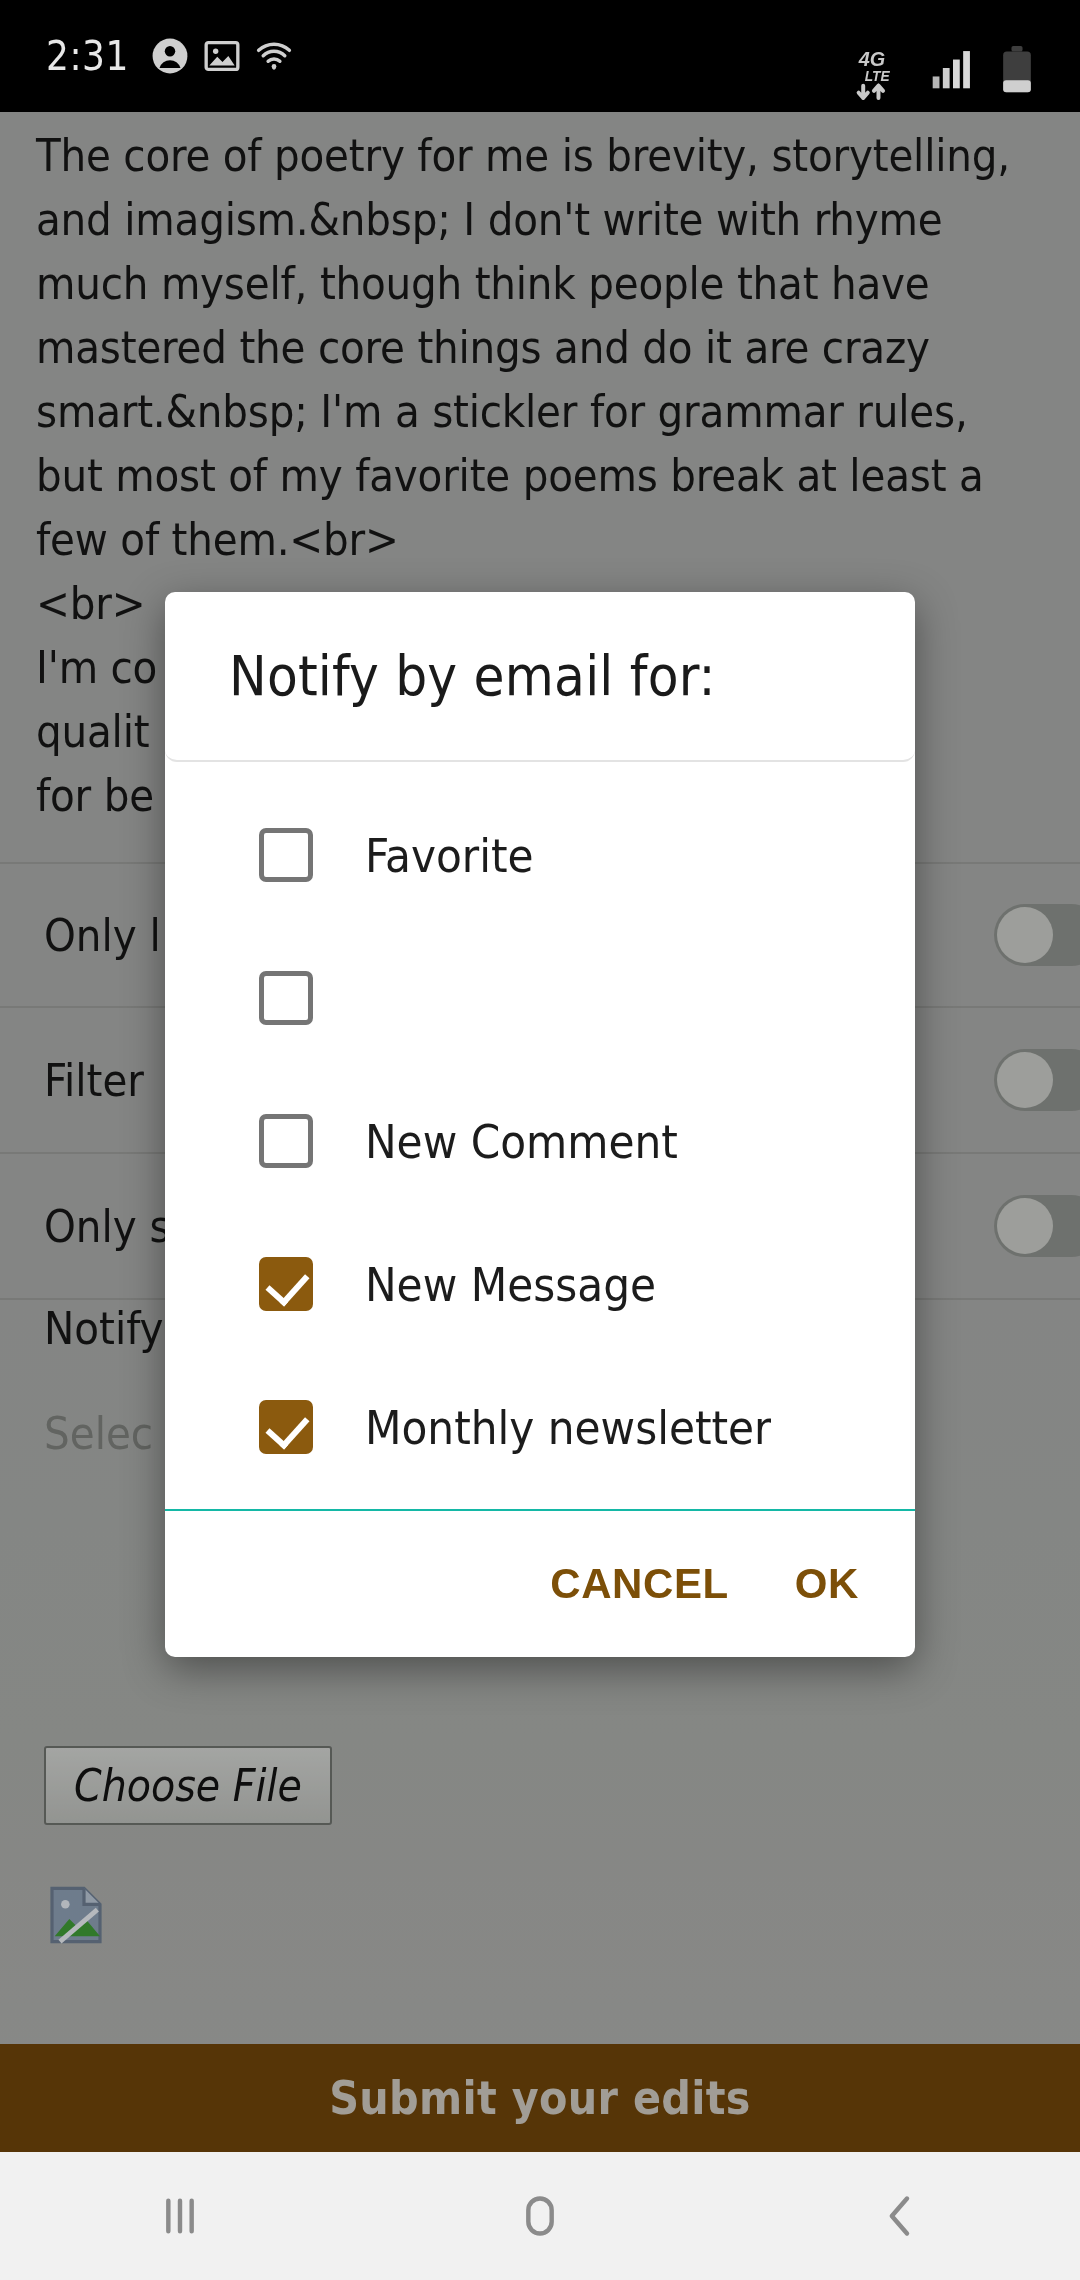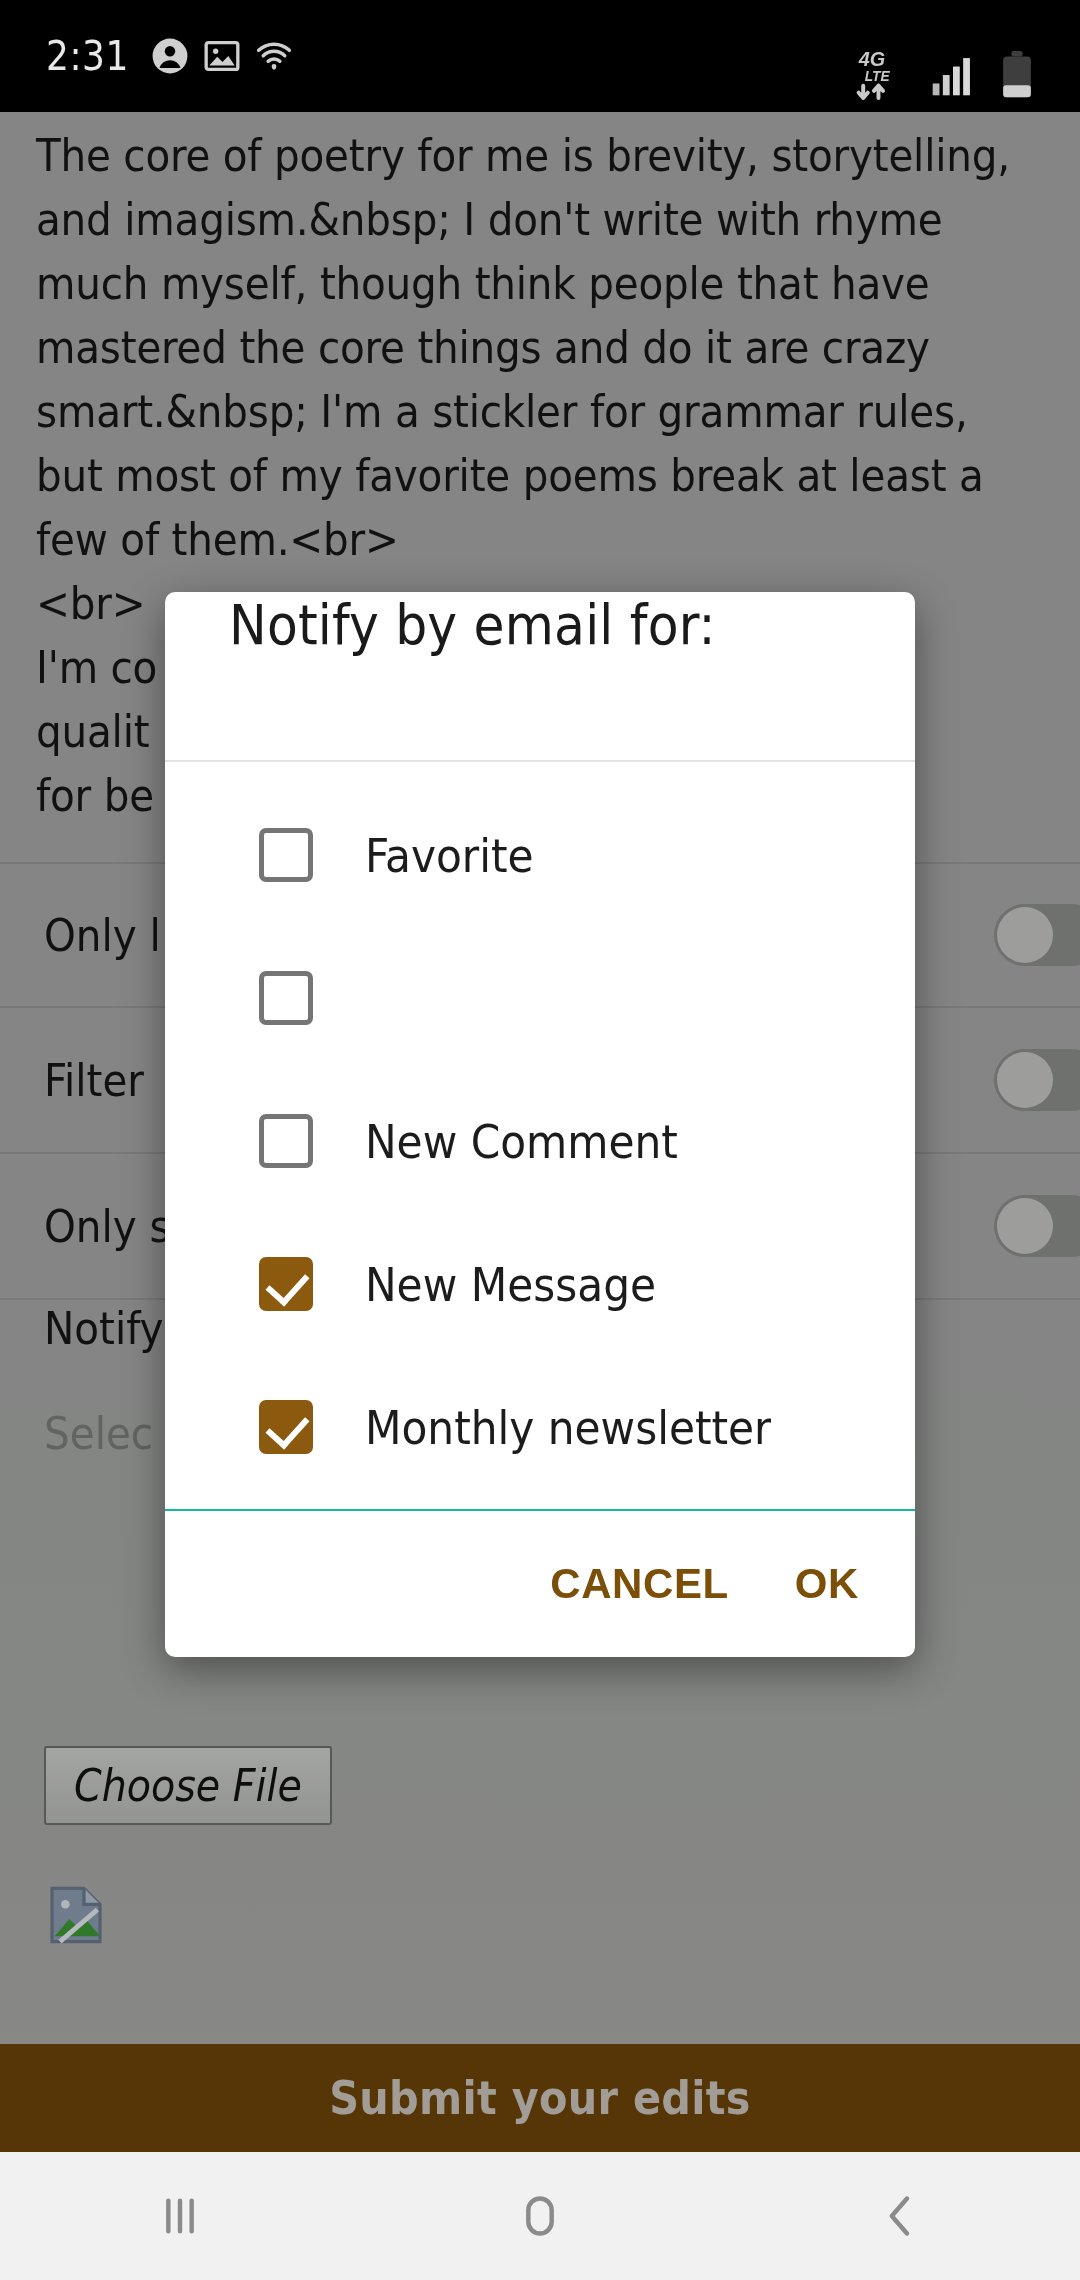--- a/index.html
+++ b/index.html
@@ -14,21 +14,21 @@
     position:absolute; left:0; top:0; width:1080px; height:112px;
     background:#000; display:flex; align-items:center;
     padding:0 34px 0 46px;
   }
   .sb-time{
     color:#e8e8e8; font-size:40px; letter-spacing:.5px;
     font-family:"DejaVu Sans Condensed","Liberation Sans", sans-serif;
   }
   .sb-left-icons{ display:flex; align-items:center; gap:14px; margin-left:22px; }
   .sb-spacer{ flex:1; }
-  .sb-right-icons{ display:flex; align-items:center; gap:25px; padding-right:12px;margin-top:38px;}
+  .sb-right-icons{ display:flex; align-items:flex-start; gap:25px; padding-right:12px;margin-top:38px;}
   .sb-ico{ display:block; }
 
   
   .page{
     position:absolute; left:0; top:112px; width:1080px; height:2168px;
     background:linear-gradient(180deg,#a9aba9 0%,#a9aba9 55%,#abadaa 75%,#b0b1ae 100%);
     overflow:hidden;
   }
 
   .bodytext{
@@ -109,23 +109,24 @@
     position:absolute; left:0; top:112px; width:1080px; height:2040px;
     background:rgba(0,0,0,0.22); pointer-events:none;
   }
   .dialog{
     position:absolute; left:165px; top:592px; width:750px; height:1065px;
     background:#fff; border-radius:10px;
     box-shadow:0 12px 42px rgba(0,0,0,.42);
     display:flex; flex-direction:column; overflow:hidden;
   }
   .dlg-title{
-    height:192px; display:flex; 
+    height:192px; display:flex; align-items:center;
     padding:0 0 0 64px;
     border-bottom:2px solid #e3e3e3;
+    border-radius:12px;
   }
   .dlg-title span{
     font-family:"DejaVu Sans Condensed","Liberation Sans", sans-serif;
     font-weight:300; font-size:56px; color:#1a1a1a; letter-spacing:.2px;
   }
   .dlg-list{ flex:1; padding:22px 0 10px 0;margin-left:48px; }
   .opt{
     height:143px; display:flex; align-items:center; padding-left:46px;
   }
   .cb{

